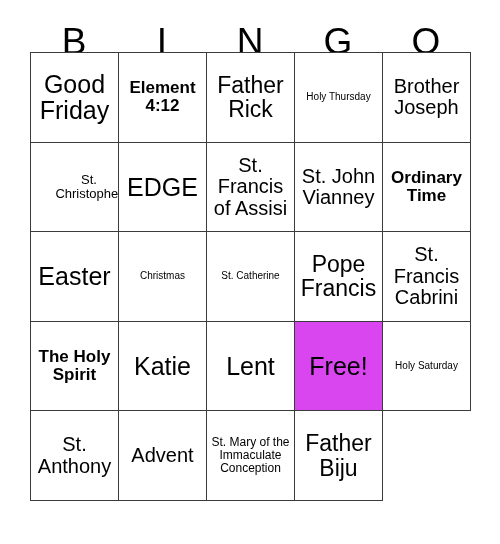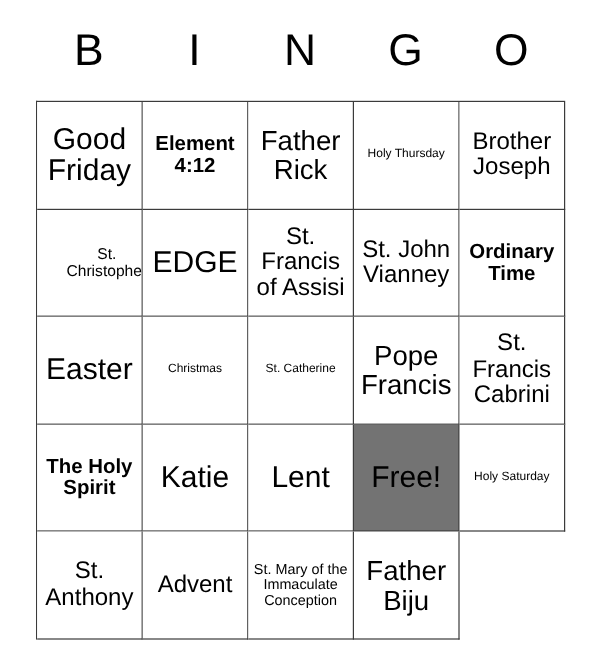--- a/index.html
+++ b/index.html
@@ -45,21 +45,21 @@
     font-weight: 400;
     letter-spacing: 0;
     color: #000000;
     user-select: none;
   }
 
   
   #bingo-grid {
     position: absolute;
     left: 30px;
-    top: 84px;
+    top: 52px;
     width: 440px;
     height: 448px;
     box-sizing: content-box;
     display: grid;
     grid-template-columns: repeat(5, 88px);
     grid-template-rows: repeat(5, 89.6px);
     border-top: 1.3px solid #3b3b3b;
     border-left: 1.3px solid #3b3b3b;
   }
 
@@ -87,21 +87,21 @@
   .sz-xxl .cell-text { font-size: 25px; }
   .sz-xl  .cell-text { font-size: 23px; }
   .sz-l   .cell-text { font-size: 20px; }
   .sz-m   .cell-text { font-size: 17px; font-weight: bold; }
   .sz-s   .cell-text { font-size: 10px; }
   .sz-xs  .cell-text { font-size: 13px; margin-left: 29px; }
   .sz-xxs .cell-text { font-size: 12px; line-height: 1.12; }
 
   
   .cell-free {
-    background: #737373;
+    background: #d946ef;
   }
 </style>
 </head>
 <body>
 
 <div id="card-root">
 
   <div id="bingo-header">
       <div class="header-letter">B</div>
       <div class="header-letter">I</div>

